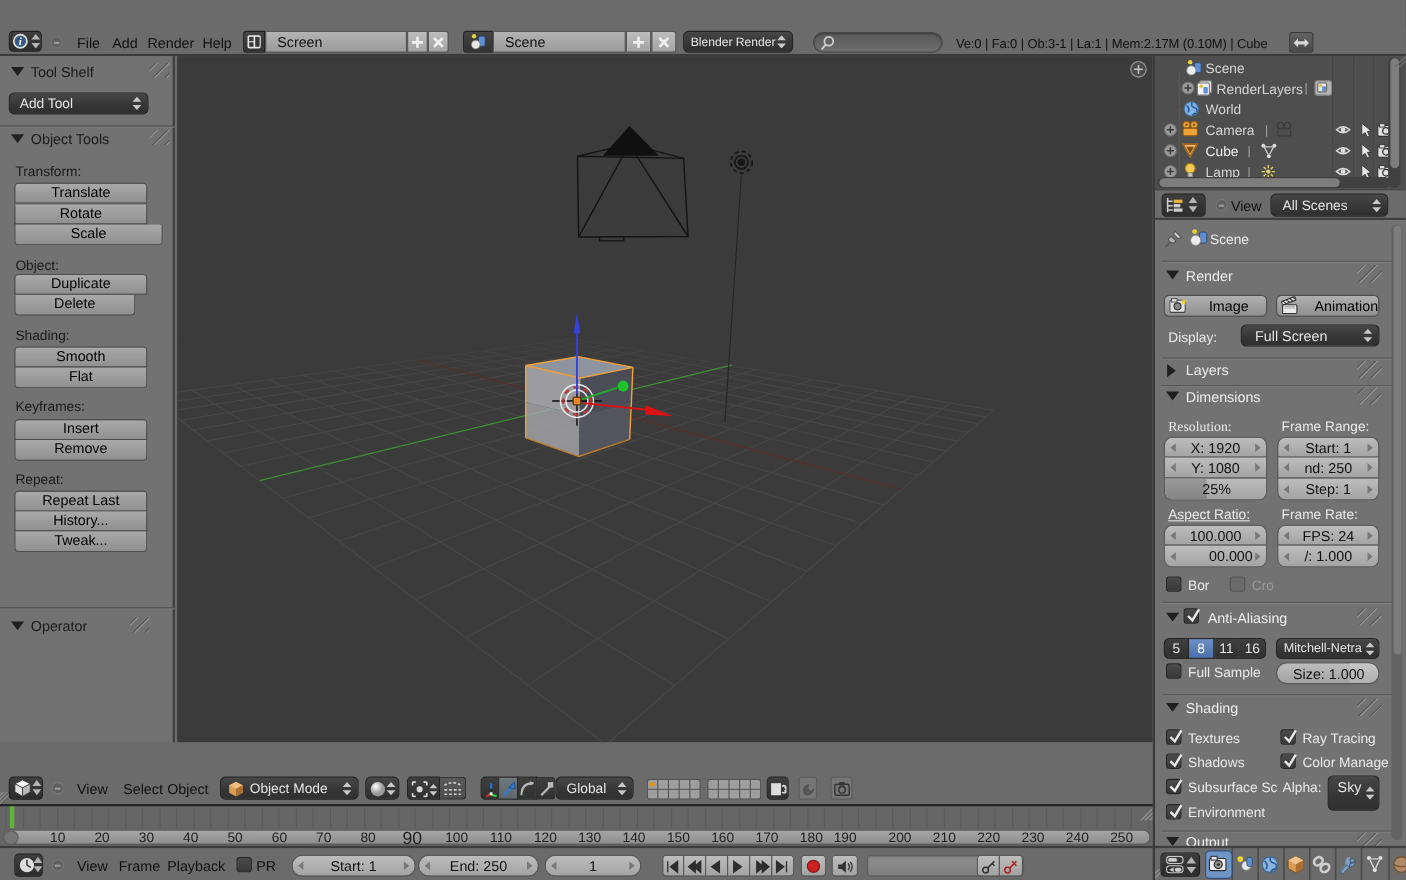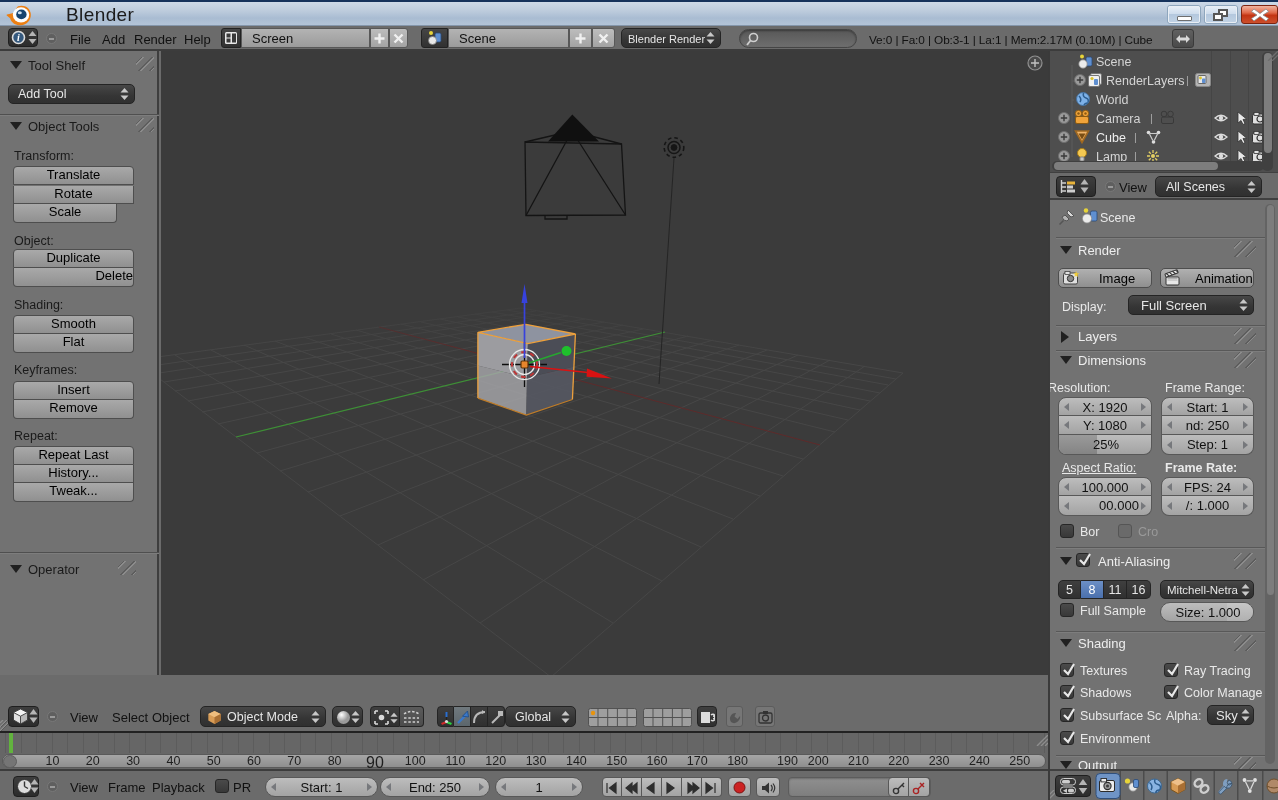--- a/index.html
+++ b/index.html
@@ -36,41 +36,20 @@
 
 .edsel{position:absolute;width:31px;height:21px;background:linear-gradient(#3e3e3e,#2c2c2c);
  border:1px solid #1f1f1f;border-radius:4px;}
 
 .seg{position:absolute;background:linear-gradient(#3f3f3f,#303030);border:1px solid #242424;color:#e6e6e6;
  font-size:12.5px;text-align:center;}
 </style></head>
 <body>
 <div id="root">
 
-<div id="titlebar">
- <svg class="abs" style="left:6px;top:2px" width="26" height="23" viewBox="0 0 26 23">
-  <path d="M12 2.2 C18.5 0.2 24.3 4 24.8 10 C25.3 16 20.7 21 14.8 21.3 C9.8 21.6 5.3 18.6 4.1 14.2 L0.8 11.6 C0.4 11.3 0.5 10.7 1 10.6 L8.6 8.7 C9.6 5.8 10.4 3.8 12 2.2 Z" fill="#ec7f13"></path>
-  <ellipse cx="15" cy="10.8" rx="8.2" ry="7.6" fill="#fdfdfd"></ellipse>
-  <ellipse cx="15.4" cy="10.4" rx="5.2" ry="4.9" fill="#16436e"></ellipse>
-  <ellipse cx="13.8" cy="8.8" rx="2" ry="1.5" fill="#cfe0ee"></ellipse>
- </svg>
- <div class="tname">Blender</div>
- <div class="winbtn" style="left:1167px;width:34px;background:linear-gradient(#e9f0f7,#cfdded 45%,#b4c8de 50%,#c2d3e5);border:1px solid #8ea6bd;outline:1px solid #e9eef4;outline-offset:-2px;">
-   <div style="position:absolute;left:9px;top:10px;width:15px;height:5px;background:#fdfdfd;border:1px solid #6e6e6e;border-radius:1px;"></div>
- </div>
- <div class="winbtn" style="left:1204px;width:34px;background:linear-gradient(#e9f0f7,#cfdded 45%,#b4c8de 50%,#c2d3e5);border:1px solid #8ea6bd;outline:1px solid #e9eef4;outline-offset:-2px;">
-   <div style="position:absolute;left:13px;top:3px;width:10px;height:8px;background:#fdfdfd;border:2px solid #565656;"></div>
-   <div style="position:absolute;left:8px;top:7px;width:10px;height:8px;background:#fdfdfd;border:2px solid #565656;"></div>
- </div>
- <div class="winbtn" style="left:1241px;width:37px;background:linear-gradient(#f0b5a1,#e06848 40%,#c33413 55%,#cc4f2c);border:1px solid #7c2410;">
-   <svg style="position:absolute;left:8px;top:1px" width="20" height="16" viewBox="0 0 20 16">
-          <path d="M4 2 L10 6.5 L16 2 L18.5 4.5 L13 8 L18.5 11.5 L16 14 L10 9.5 L4 14 L1.5 11.5 L7 8 L1.5 4.5 Z" fill="#fff" stroke="#8c8c8c" stroke-width="0.8"></path>
-        </svg>
- </div>
-</div>
 
 <div id="menubar" class="abs" style="left:0;top:26px;width:1278px;height:25px;background:#6b6b6b;border-bottom:2px solid #3c3c3c;">
  <div class="edsel" style="left:8px;top:2px;width:30px;height:19px;"></div>
  <svg class="abs" style="left:11px;top:4px" width="15" height="15" viewBox="0 0 15 15">
         <circle cx="7.5" cy="7.5" r="6" fill="#35597e" stroke="#dcdcdc" stroke-width="1.6"></circle>
         <text x="7.5" y="11.2" font-size="10" font-family="Liberation Serif" fill="#fff" text-anchor="middle" font-style="italic" font-weight="bold">i</text>
       </svg>
  <svg class="abs" style="left:28px;top:5px" width="9" height="13" viewBox="0 0 9 13">
         <path d="M4.5 0 L8.5 5 H0.5Z" fill="#b5b5b5"></path>
         <path d="M4.5 13 L8.5 8 H0.5Z" fill="#b5b5b5"></path>
@@ -141,24 +120,24 @@
           <path d="M4.5 12 L8.5 7.5 H0.5Z" fill="#c8c8c8"></path>
         </svg>
  </div>
  <div class="sep" style="left:0px;top:63px;width:159px;background:#4f4f4f;"></div>
  <div class="tri-d" style="left:10px;top:71px;"></div>
  <div class="dlbl" style="left:28px;top:68px;font-size:13px;">Object Tools</div>
  <div class="drag" style="left:136px;top:67px;width:18px;height:14px;"></div>
  <div class="dlbl" style="left:14px;top:98px;">Transform:</div>
  <div class="btn" style="left:13px;top:115px;width:121px;height:19px;border-radius:4px 4px 0 0;padding-top:-50px;">Translate</div>
  <div class="btn" style="left:13px;top:135px;width:121px;height:18px;border-top:none;padding-top:-51px;">Rotate</div>
- <div class="btn" style="left:13px;top:153px;width:104px;height:19px;border-top:none;border-radius:0 0 4px 4px;padding-top:-50px;">Scale</div>
+ <div class="btn" style="left:13px;top:153px;width:135px;height:19px;border-top:none;border-radius:0 0 4px 4px;padding-top:-50px;">Scale</div>
  <div class="dlbl" style="left:14px;top:183px;">Object:</div>
  <div class="btn" style="left:13px;top:198px;width:121px;height:19px;border-radius:4px 4px 0 0;padding-top:-50px;">Duplicate</div>
- <div class="btn" style="left:13px;top:217px;width:121px;height:19px;border-top:none;border-radius:0 0 4px 4px;padding-top:-50px;text-align:right;">Delete</div>
+ <div class="btn" style="left:13px;top:217px;width:110px;height:19px;border-top:none;border-radius:0 0 4px 4px;padding-top:-50px;">Delete</div>
  <div class="dlbl" style="left:14px;top:247px;">Shading:</div>
  <div class="btn" style="left:13px;top:264px;width:121px;height:19px;border-radius:4px 4px 0 0;padding-top:-50px;">Smooth</div>
  <div class="btn" style="left:13px;top:283px;width:121px;height:19px;border-top:none;border-radius:0 0 4px 4px;padding-top:-50px;">Flat</div>
  <div class="dlbl" style="left:14px;top:312px;">Keyframes:</div>
  <div class="btn" style="left:13px;top:330px;width:121px;height:19px;border-radius:4px 4px 0 0;padding-top:-50px;">Insert</div>
  <div class="btn" style="left:13px;top:349px;width:121px;height:19px;border-top:none;border-radius:0 0 4px 4px;padding-top:-50px;">Remove</div>
  <div class="dlbl" style="left:14px;top:378px;">Repeat:</div>
  <div class="btn" style="left:13px;top:395px;width:121px;height:19px;border-radius:4px 4px 0 0;padding-top:-50px;">Repeat Last</div>
  <div class="btn" style="left:13px;top:414px;width:121px;height:18px;border-top:none;padding-top:-51px;">History...</div>
  <div class="btn" style="left:13px;top:432px;width:121px;height:19px;border-top:none;border-radius:0 0 4px 4px;padding-top:-50px;">Tweak...</div>
@@ -451,21 +430,21 @@
         <div class="abs" style="left:354.9px;top:1px;width:40px;text-align:center;font-size:16px;color:#1e1e1e;">90</div>
         <div class="abs" style="left:395.2px;top:1px;width:40px;text-align:center;font-size:12.5px;color:#1e1e1e;">100</div>
         <div class="abs" style="left:435.5px;top:1px;width:40px;text-align:center;font-size:12.5px;color:#1e1e1e;">110</div>
         <div class="abs" style="left:475.8px;top:1px;width:40px;text-align:center;font-size:12.5px;color:#1e1e1e;">120</div>
         <div class="abs" style="left:516.1px;top:1px;width:40px;text-align:center;font-size:12.5px;color:#1e1e1e;">130</div>
         <div class="abs" style="left:556.4px;top:1px;width:40px;text-align:center;font-size:12.5px;color:#1e1e1e;">140</div>
         <div class="abs" style="left:596.7px;top:1px;width:40px;text-align:center;font-size:12.5px;color:#1e1e1e;">150</div>
         <div class="abs" style="left:637.0px;top:1px;width:40px;text-align:center;font-size:12.5px;color:#1e1e1e;">160</div>
         <div class="abs" style="left:677.3px;top:1px;width:40px;text-align:center;font-size:12.5px;color:#1e1e1e;">170</div>
         <div class="abs" style="left:717.6px;top:1px;width:40px;text-align:center;font-size:12.5px;color:#1e1e1e;">180</div>
-        <div class="abs" style="left:757.9px;top:1px;width:40px;text-align:right;font-size:12.5px;color:#1e1e1e;">190</div>
+        <div class="abs" style="left:757.9px;top:1px;width:40px;text-align:left;font-size:12.5px;color:#1e1e1e;">190</div>
         <div class="abs" style="left:798.2px;top:1px;width:40px;text-align:center;font-size:12.5px;color:#1e1e1e;">200</div>
         <div class="abs" style="left:838.5px;top:1px;width:40px;text-align:center;font-size:12.5px;color:#1e1e1e;">210</div>
         <div class="abs" style="left:878.8px;top:1px;width:40px;text-align:center;font-size:12.5px;color:#1e1e1e;">220</div>
         <div class="abs" style="left:919.1px;top:1px;width:40px;text-align:center;font-size:12.5px;color:#1e1e1e;">230</div>
         <div class="abs" style="left:959.4px;top:1px;width:40px;text-align:center;font-size:12.5px;color:#1e1e1e;">240</div>
         <div class="abs" style="left:999.7px;top:1px;width:40px;text-align:center;font-size:12.5px;color:#1e1e1e;">250</div>
       </div>
 </div>
 <div id="tlhdr" class="abs" style="left:0;top:769px;width:1048px;height:31px;background:#6b6b6b;border-top:2px solid #3c3c3c;">
  <div class="edsel" style="left:13px;top:5px;width:26px;height:21px;"></div>
@@ -757,21 +736,21 @@
  <div class="sep" style="left:8px;top:125px;width:214px;"></div>
 
  <div class="tri-r" style="left:13px;top:131px;"></div>
  <div class="ptitle" style="left:30px;top:129px;">Layers</div>
  <div class="drag" style="left:186px;top:128px;width:22px;height:16px;"></div>
  <div class="sep" style="left:8px;top:150px;width:214px;"></div>
 
  <div class="tri-d" style="left:12px;top:156px;"></div>
  <div class="ptitle" style="left:30px;top:153px;">Dimensions</div>
  <div class="drag" style="left:186px;top:152px;width:22px;height:16px;"></div>
- <div class="lbl" style="left:0;top:181px;">Resolution:</div>
+ <div class="lbl" style="left:14px;top:181px;font-family:Liberation Serif, serif;">Resolution:</div>
  <div class="lbl" style="left:117px;top:181px;">Frame Range:</div>
  <div class="field" style="left:10px;top:197px;width:94px;height:19px;border-radius:8px 8px 0 0;padding-top:2px;"><svg style="position:absolute;left:5px;top:50%;margin-top:-4px" width="5" height="8" viewBox="0 0 5 8">
           <path d="M5 0 L0 4 L5 8 Z" fill="#63666b" opacity="0.75"></path>
         </svg>X: 1920<svg style="position:absolute;right:5px;top:50%;margin-top:-4px" width="5" height="8" viewBox="0 0 5 8">
           <path d="M0 0 L5 4 L0 8 Z" fill="#63666b" opacity="0.75"></path>
         </svg></div>
  <div class="field" style="left:10px;top:216px;width:94px;height:19px;border-top:none;padding-top:2px;"><svg style="position:absolute;left:5px;top:50%;margin-top:-4px" width="5" height="8" viewBox="0 0 5 8">
           <path d="M5 0 L0 4 L5 8 Z" fill="#63666b" opacity="0.75"></path>
         </svg>Y: 1080<svg style="position:absolute;right:5px;top:50%;margin-top:-4px" width="5" height="8" viewBox="0 0 5 8">
           <path d="M0 0 L5 4 L0 8 Z" fill="#63666b" opacity="0.75"></path>
@@ -789,21 +768,21 @@
           <path d="M5 0 L0 4 L5 8 Z" fill="#63666b" opacity="0.75"></path>
         </svg>nd: 250<svg style="position:absolute;right:5px;top:50%;margin-top:-4px" width="5" height="8" viewBox="0 0 5 8">
           <path d="M0 0 L5 4 L0 8 Z" fill="#63666b" opacity="0.75"></path>
         </svg></div>
  <div class="field" style="left:113px;top:235px;width:93px;height:20px;border-top:none;border-radius:0 0 8px 8px;padding-top:2px;"><svg style="position:absolute;left:5px;top:50%;margin-top:-4px" width="5" height="8" viewBox="0 0 5 8">
           <path d="M5 0 L0 4 L5 8 Z" fill="#63666b" opacity="0.75"></path>
         </svg>Step: 1<svg style="position:absolute;right:5px;top:50%;margin-top:-4px" width="5" height="8" viewBox="0 0 5 8">
           <path d="M0 0 L5 4 L0 8 Z" fill="#63666b" opacity="0.75"></path>
         </svg></div>
  <div class="lbl" style="left:14px;top:261px;text-decoration:underline;">Aspect Ratio:</div>
- <div class="lbl" style="left:117px;top:261px;font-weight:bold;">Frame Rate:</div>
+ <div class="lbl" style="left:117px;top:261px;">Frame Rate:</div>
  <div class="field" style="left:10px;top:277px;width:94px;height:19px;border-radius:8px 8px 0 0;padding-top:2px;"><svg style="position:absolute;left:5px;top:50%;margin-top:-4px" width="5" height="8" viewBox="0 0 5 8">
           <path d="M5 0 L0 4 L5 8 Z" fill="#63666b" opacity="0.75"></path>
         </svg>100.000<svg style="position:absolute;right:5px;top:50%;margin-top:-4px" width="5" height="8" viewBox="0 0 5 8">
           <path d="M0 0 L5 4 L0 8 Z" fill="#63666b" opacity="0.75"></path>
         </svg></div>
  <div class="field" style="left:10px;top:296px;width:94px;height:20px;border-top:none;border-radius:0 0 8px 8px;padding-top:2px;padding-left:28px;"><svg style="position:absolute;left:5px;top:50%;margin-top:-4px" width="5" height="8" viewBox="0 0 5 8">
           <path d="M5 0 L0 4 L5 8 Z" fill="#63666b" opacity="0.75"></path>
         </svg>00.000<svg style="position:absolute;right:5px;top:50%;margin-top:-4px" width="5" height="8" viewBox="0 0 5 8">
           <path d="M0 0 L5 4 L0 8 Z" fill="#63666b" opacity="0.75"></path>
         </svg></div>
@@ -876,21 +855,21 @@
         </svg>
       </div>
  <div class="lbl" style="left:136px;top:486px;">Color Manage</div>
  <div class="chk" style="left:12px;top:508px;">
         <svg width="16" height="16" viewBox="0 0 16 16">
           <path d="M3 8 L7 12 L13 2" stroke="#e8e8e8" stroke-width="2.2" fill="none"></path>
         </svg>
       </div>
  <div class="lbl" style="left:32px;top:509px;">Subsurface Sc</div>
  <div class="lbl" style="left:118px;top:509px;">Alpha:</div>
- <div class="dd" style="left:159px;top:505px;width:47px;height:20px;padding:2px 0 0 8px;">Sky
+ <div class="dd" style="left:159px;top:505px;width:47px;height:32px;padding:2px 0 0 8px;">Sky
   <svg class="ddarr" style="right:3px" width="9" height="12" viewBox="0 0 9 12">
           <path d="M4.5 0 L8.5 4.5 H0.5Z" fill="#c8c8c8"></path>
           <path d="M4.5 12 L8.5 7.5 H0.5Z" fill="#c8c8c8"></path>
         </svg>
  </div>
  <div class="chk" style="left:12px;top:531px;">
         <svg width="16" height="16" viewBox="0 0 16 16">
           <path d="M3 8 L7 12 L13 2" stroke="#e8e8e8" stroke-width="2.2" fill="none"></path>
         </svg>
       </div>

